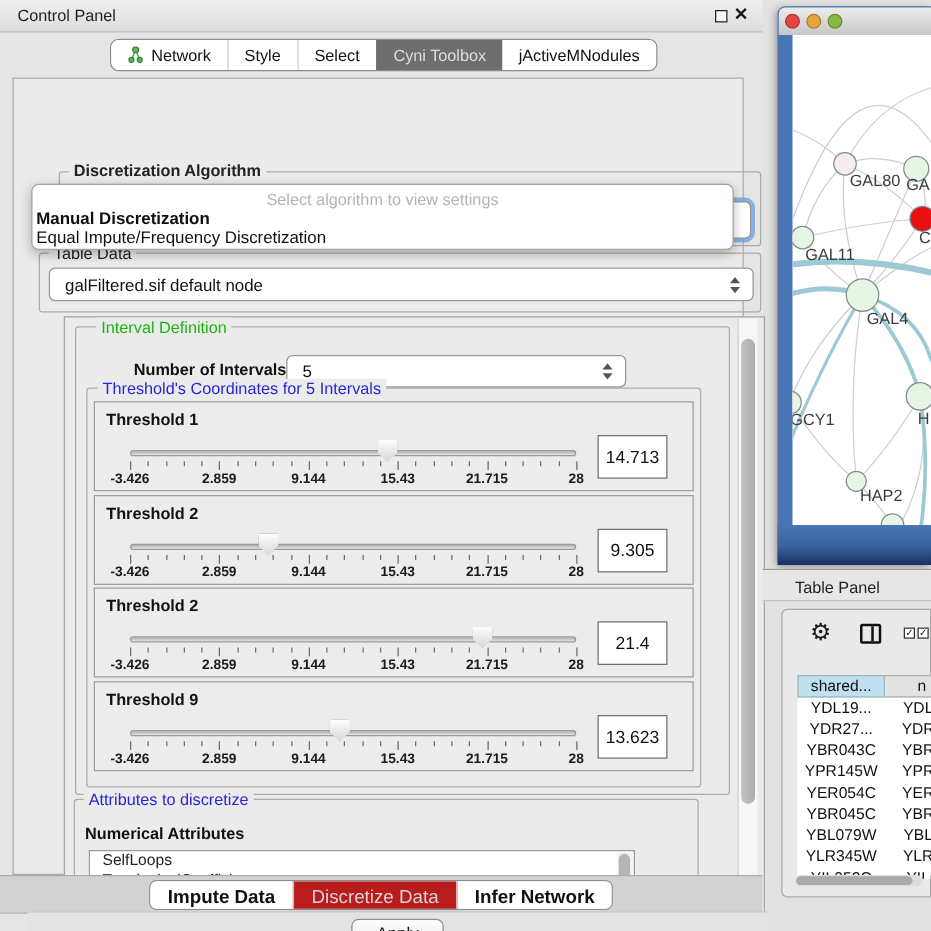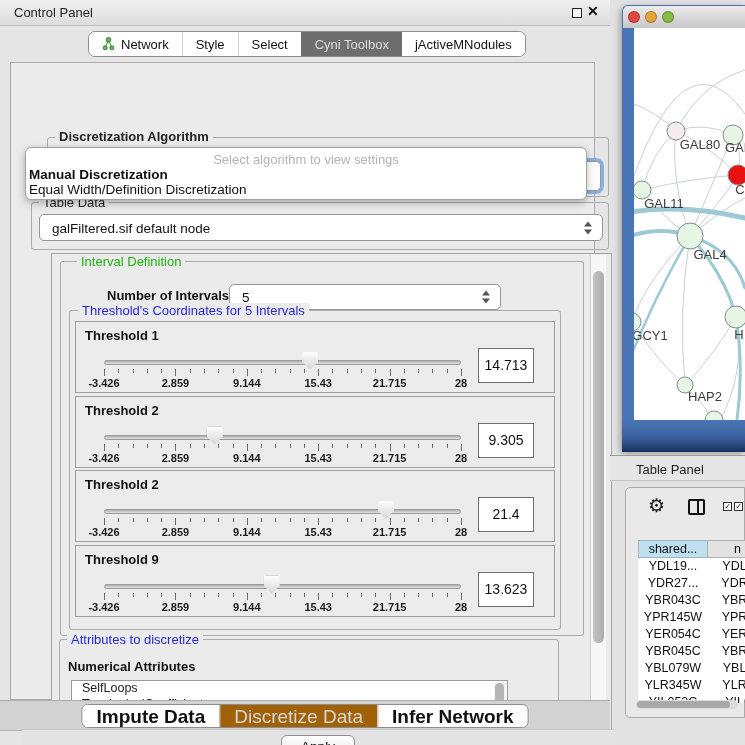--- a/index.html
+++ b/index.html
@@ -109,24 +109,24 @@
      border-top:1px solid #C8C8C8; z-index:3; }
   #apply-btn { position:absolute; left:50%; top:5px; transform:translateX(-50%); width:74px; height:23px;
      background:linear-gradient(#FEFEFE,#E8E8E8); border:1px solid #8E8E8E; border-radius:6px;
      font-size:13.5px; color:#111; text-align:center; line-height:21px; }
 
   
   #bottom-strip { left:0; top:700px; width:610px; height:31px; background:#D2D2D2;
      border-top:1px solid #ADADAD; border-bottom:1px solid #B5B5B5; }
   #bottom-tabs { position:absolute; left:50%; top:3px; transform:translateX(-50%); height:24px;
      display:flex; border:1px solid #8D8D8D; border-radius:6px; overflow:hidden; background:#FFF; }
-  .btab { display:flex; align-items:center; padding:12px 14px; font-size:19px; font-weight:bold;
+  .btab { display:flex; align-items:center; padding:12px 14px; font-size:15px; font-weight:bold;
      color:#111; background:#FFF; white-space:nowrap; }
   .btab.sep { border-left:1px solid #BDBDBD; }
-  .btab.sel { background:#a16207; color:#D6D6D6; font-weight:normal; }
+  .btab.sel { background:#b91c1c; color:#D6D6D6; font-weight:normal; }
 
   
   #net-window { left:622px; top:5px; width:123px; height:447px; background:#4A75B4;
      border-radius:6px 0 0 6px; box-shadow:-2px 2px 6px rgba(0,0,0,.3); }
   #net-titlebar { position:absolute; left:1px; top:1px; width:122px; height:22px;
      background:linear-gradient(#ECECEC,#C7C7C7); border-radius:5px 0 0 0;
      display:flex; align-items:center; }
   .tl { width:12px; height:12px; border-radius:50%; margin-left:5px; border:1px solid rgba(0,0,0,.25); }
   #net-canvas { position:absolute; left:12px; top:23px; width:111px; height:392px; background:#FFF; }
   #net-bottom { position:absolute; left:0; top:415px; width:123px; height:32px;
@@ -199,21 +199,21 @@
 
   <div id="cp-content" class="abs">
 
     <div id="alg-group" class="group-box"></div>
     <span id="alg-title" class="group-title gt-dark abs">Discretization Algorithm</span>
     <div id="alg-combo" class="abs"></div>
 
     <div id="algo-popup" class="abs">
       <div id="popup-placeholder" class="abs">Select algorithm to view settings</div>
       <div class="popup-opt bold" style="top:19px">Manual Discretization</div>
-      <div class="popup-opt" style="top:34px">Equal Width/Definition Discretization</div>
+      <div class="popup-opt" style="top:34px">Equal Impute/Frequency Discretization</div>
     </div>
 
     <div id="td-group" class="group-box"></div>
     <span id="td-title" class="group-title gt-dark abs" style="font-weight:normal;color:#222">Table Data</span>
     <div id="td-combo" class="combo">
       <span class="val">galFiltered.sif default node</span>
       <span class="spin">
           <i class="up"></i>
           <i class="dn"></i>
         </span>

